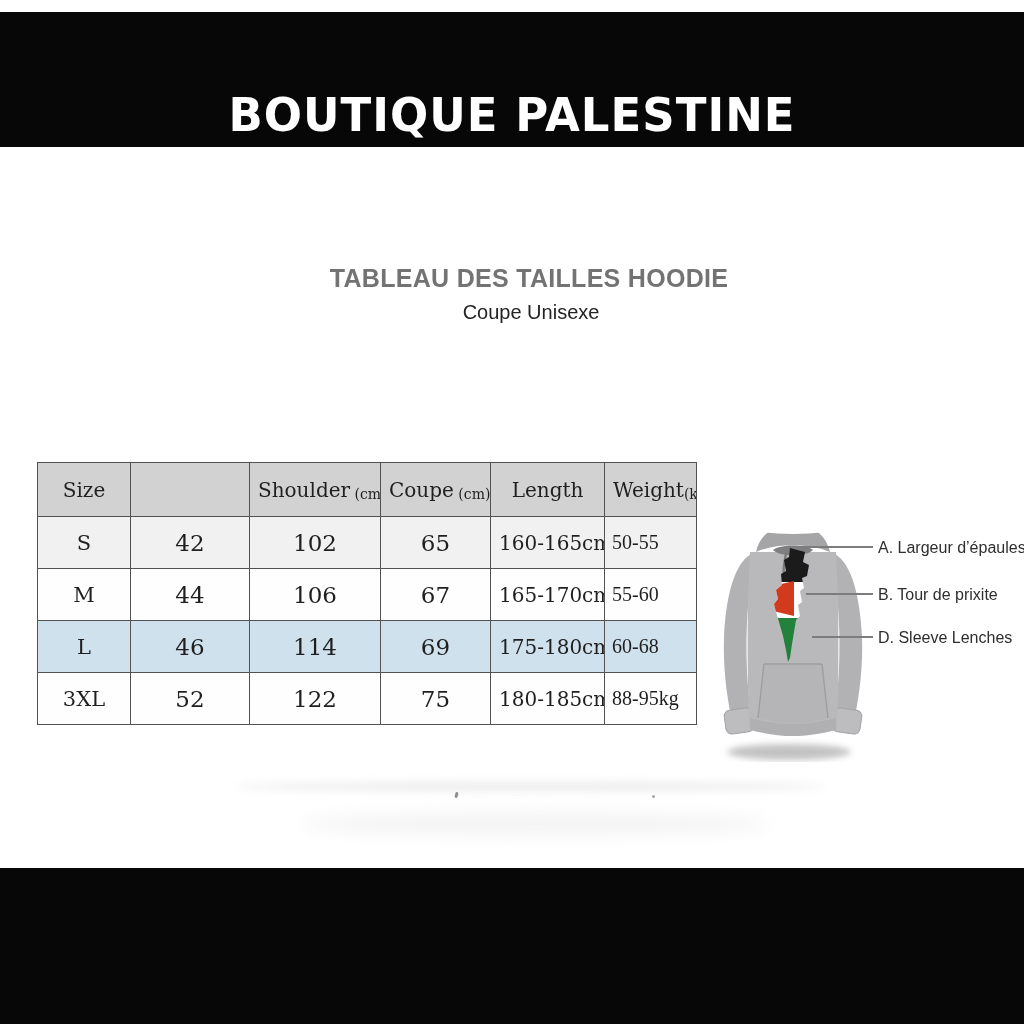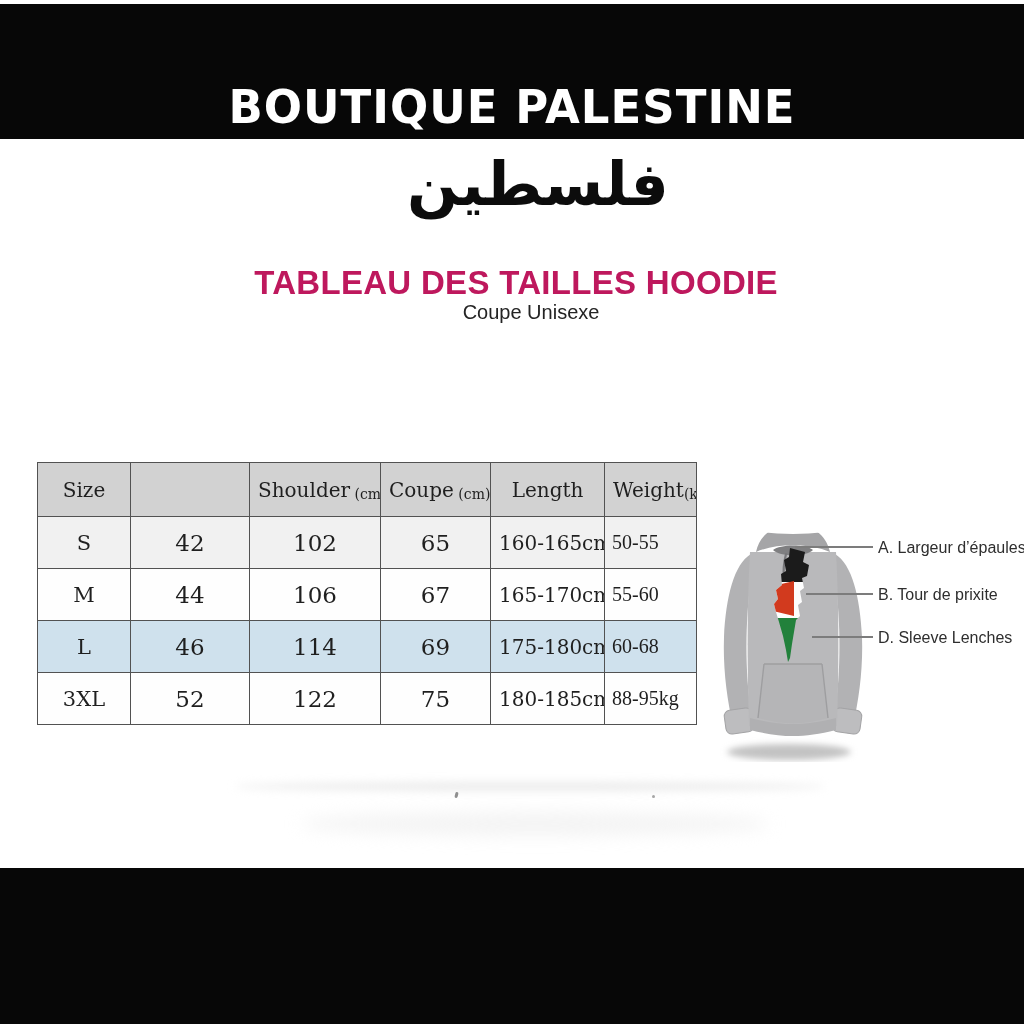--- a/index.html
+++ b/index.html
@@ -3,38 +3,38 @@
 <meta charset="utf-8">
 <style>
   html,body{margin:0;padding:0;background:#e9e9e9;}
   .canvas{
     position:relative;width:1024px;height:1024px;margin:0 auto;
     background:#ffffff;overflow:hidden;
     font-family:"Liberation Sans", sans-serif;
     -webkit-font-smoothing:antialiased;
   }
   
-  .band-top{position:absolute;left:0;top:4px;width:1024px;height:135px;background:#070707;}
+  .band-top{position:absolute;left:0;top:12px;width:1024px;height:135px;background:#070707;}
   .band-bottom{position:absolute;left:0;top:868px;width:1024px;height:156px;background:#070707;}
   .brand-title{
     position:absolute;left:0;top:78px;width:1024px;text-align:center;
     color:#ffffff;font-family:"DejaVu Sans", sans-serif;font-weight:800;
     font-size:45px;line-height:50px;letter-spacing:1px;
     transform:scaleY(1.04);
   }
   
   .arabic-name{
     position:absolute;left:52px;top:138px;width:972px;text-align:center;
     color:#0c0c0c;font-family:"DejaVu Sans", sans-serif;
     font-size:60px;line-height:92px;font-weight:bold;
   }
   
   .page-title{
-    position:absolute;left:21px;top:264px;width:990px;text-align:center;
-    color:#be185d;font-weight:bold;font-size:33px;letter-spacing:0.3px;
+    position:absolute;left:34px;top:264px;width:990px;text-align:center;
+    color:#737373;font-weight:bold;font-size:25px;letter-spacing:0.3px;
   }
   .page-subtitle{
     position:absolute;left:36px;top:301px;width:990px;text-align:center;
     color:#242424;font-size:20px;
   }
   
   .size-table{
     position:absolute;left:37px;top:462px;
     border-collapse:collapse;table-layout:fixed;width:659px;
     font-family:"DejaVu Serif", serif;color:#1f1f1f;
@@ -74,21 +74,20 @@
 </style>
 </head>
 <body>
 
 <div class="canvas">
 
   <div class="band-top">
     <div class="brand-title">BOUTIQUE PALESTINE</div>
   </div>
 
-  <div class="arabic-name">فلسطين</div>
 
   <div class="page-title">TABLEAU DES TAILLES HOODIE</div>
   <div class="page-subtitle">Coupe Unisexe</div>
 
   <table class="size-table">
     <colgroup>
       <col style="width:93px">
         <col style="width:119px">
         <col style="width:131px">
       <col style="width:110px">

